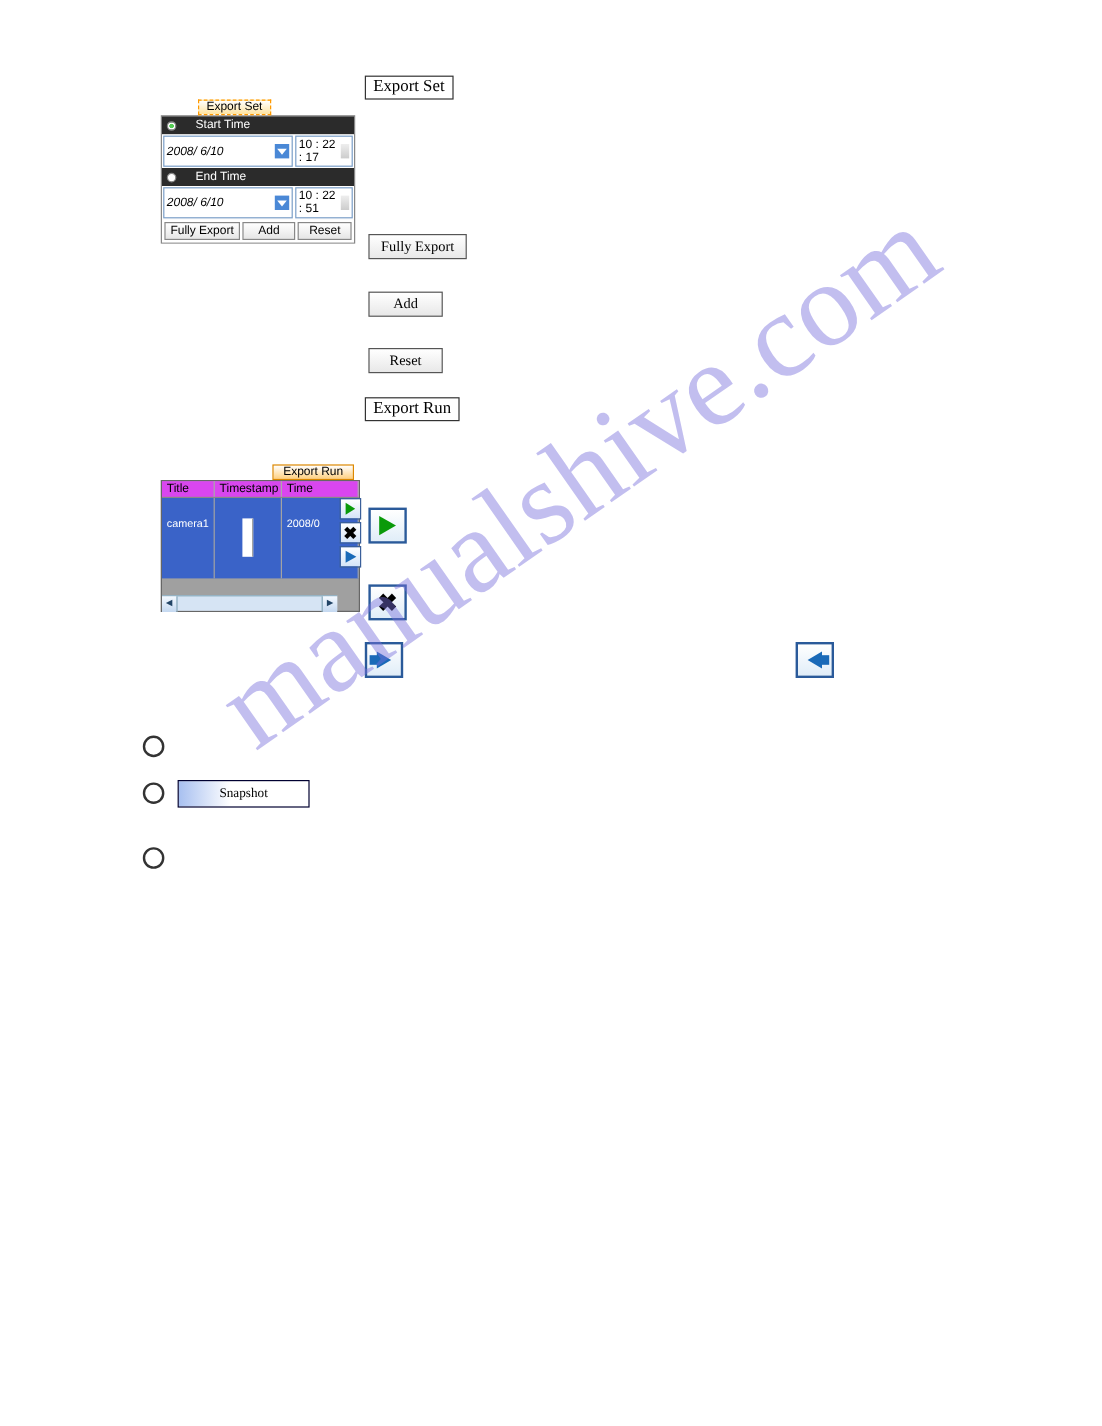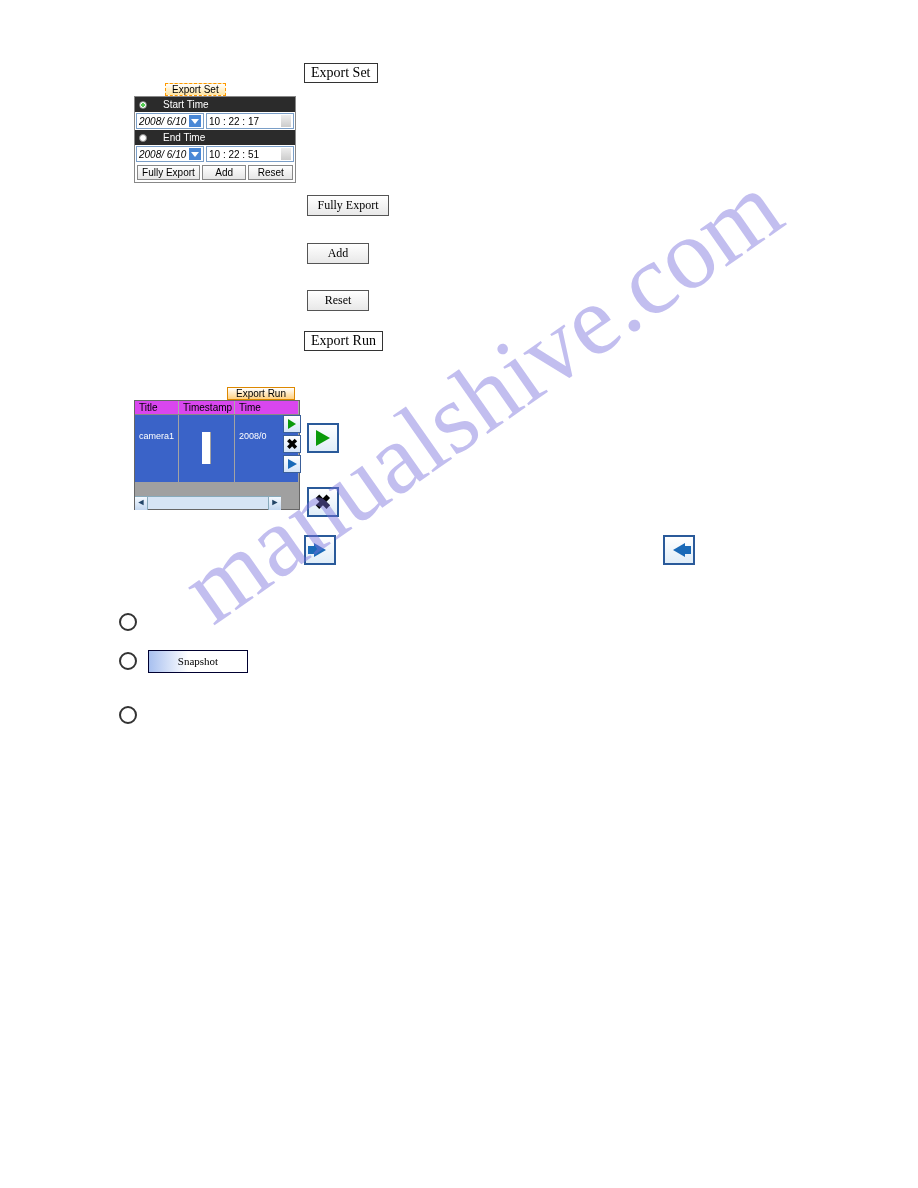--- a/index.html
+++ b/index.html
@@ -85,21 +85,21 @@
     justify-content: space-between;
     font-style: italic;
   }
   .date-input .dd { width: 12px; height: 12px; background: #4a88d6; display: inline-block; position: relative; }
   .date-input .dd::after { content:""; position:absolute; top:4px; left:2px; border-left:4px solid transparent; border-right:4px solid transparent; border-top:5px solid #fff; }
   .time-input {
     border: 1px solid #7a9ec7;
     background: #fff;
     font-size: 10px;
     padding: 1px 2px;
-    width: 88px;
+    width: 48px;
     display: flex;
     align-items: center;
     justify-content: space-between;
   }
   .time-input .spin { width: 10px; height: 12px; background: linear-gradient(#eee,#ccc); display:inline-block; position:relative; }
   .panel-exportset .btn-row {
     background: #fff;
     display: flex;
     gap: 2px;
     padding: 2px;
@@ -249,21 +249,21 @@
     background: #fff;
   }
   #b1 { top: 613px; left: 119px; }
   #b2 { top: 652px; left: 119px; }
   #b3 { top: 706px; left: 119px; }
 
   
   #btn-snapshot {
     position: absolute;
     top: 650px; left: 148px;
-    width: 100px; height: 23px;
+    width: 110px; height: 23px;
     border: 1.5px solid #000030;
     background: linear-gradient(90deg, #a8c0f0 0%, #fff 40%, #fff 100%);
     font-size: 11px;
     text-align: center;
     line-height: 21px;
     font-family: "Times New Roman", serif;
   }
 </style>
 </head>
 <body>

